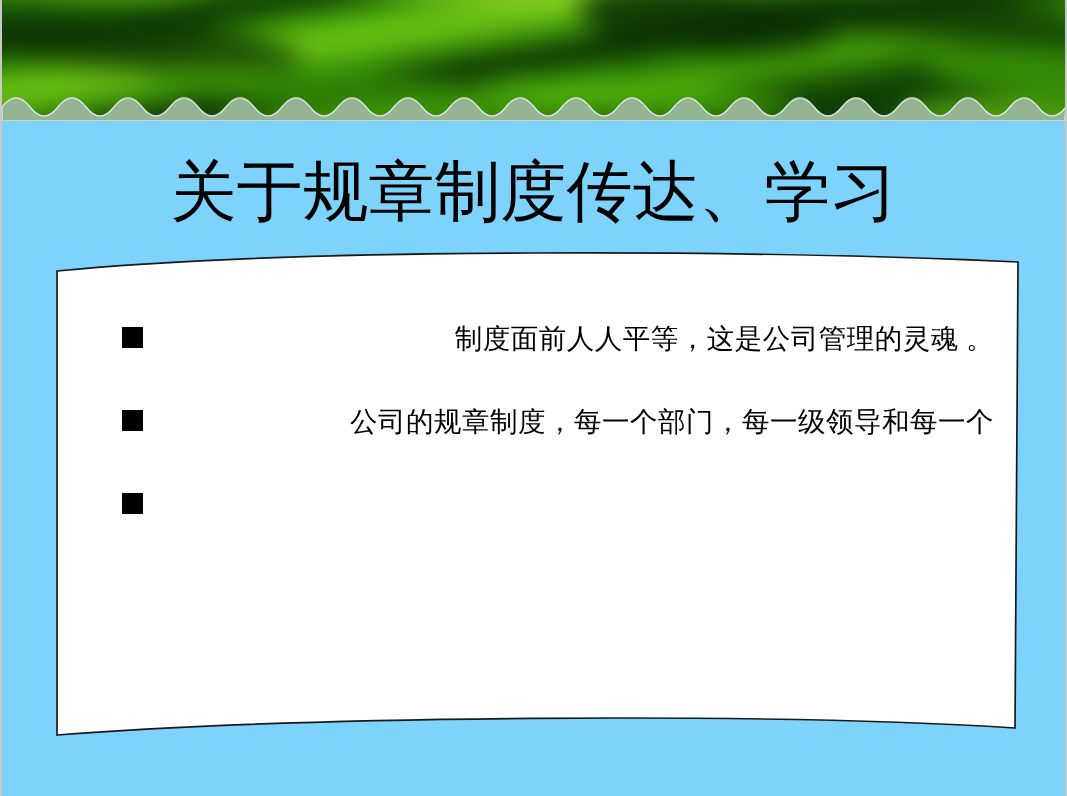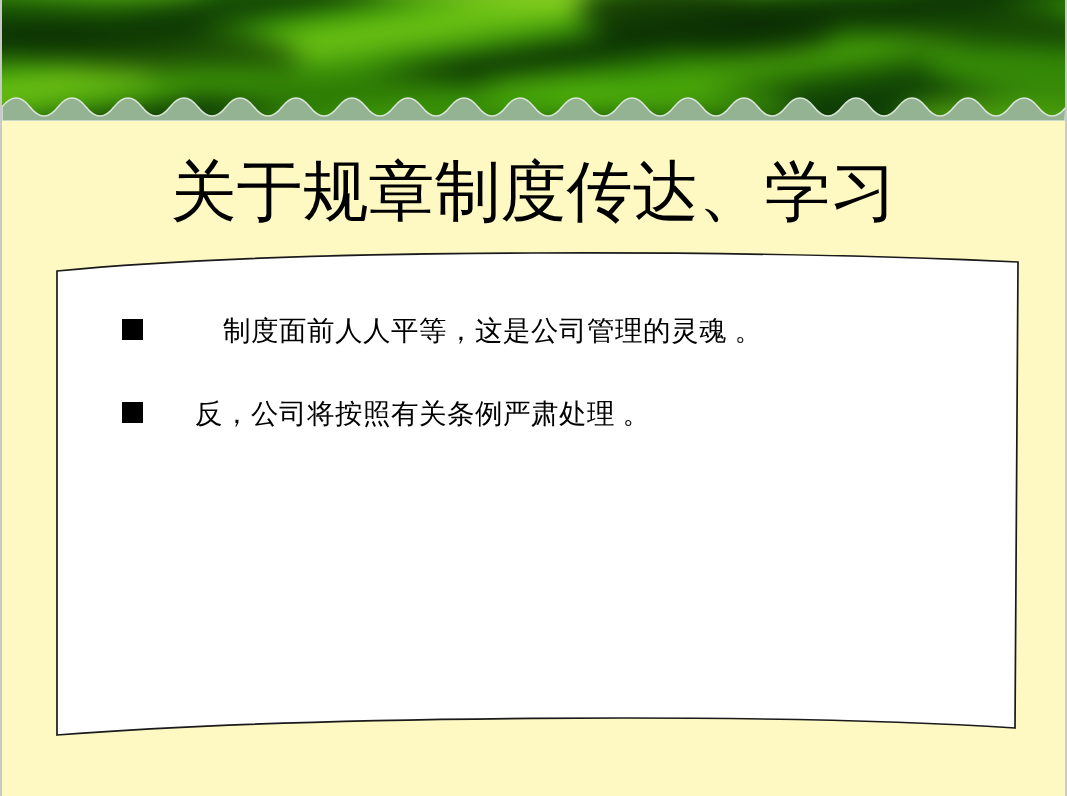--- a/index.html
+++ b/index.html
@@ -12,21 +12,21 @@
     width: 1067px;
     height: 796px;
     overflow: hidden;
     font-family: "Liberation Serif", "DejaVu Serif", serif;
   }
 
   #slide {
     position: relative;
     width: 1067px;
     height: 796px;
-    background: #fef9c3;
+    background: #7dd3fc;
     box-sizing: border-box;
     overflow: hidden;
   }
 
   
   #page-frame {
     position: absolute;
     left: 0;
     top: 0;
     width: 1067px;
@@ -111,27 +111,27 @@
   .bullet-marker {
     position: absolute;
     left: 62px;
     top: 11px;
     width: 21px;
     height: 21px;
     background: #000000;
   }
 
   .bullet-text {
-    margin: 8px;
+    margin: 16px;
     padding: 0 0 0 155px;
     font-family: "Liberation Serif", "DejaVu Serif", serif;
     font-size: 27.5px;
     line-height: 45px;
     color: #000000;
-    text-align: left;
+    text-align: right;
     letter-spacing: 0.5px;
   }
 
   .bullet-text .cont {
     display: block;
     margin-left: -28px;
   }
 </style>
 </head>
 <body>
@@ -218,26 +218,26 @@
     <div class="bullet-item">
       <span class="bullet-marker"></span>
       <p class="bullet-text">
         <span>制度面前人人平等，这是公司管理的灵魂 。</span>
       </p>
     </div>
 
     <div class="bullet-item">
       <span class="bullet-marker"></span>
       <p class="bullet-text">
+        <span>公司的规章制度，每一个部门，每一级领导和每一个</span>
       </p>
     </div>
 
     <div class="bullet-item">
       <span class="bullet-marker"></span>
       <p class="bullet-text">
-        <span class="cont">反，公司将按照有关条例严肃处理 。</span>
       </p>
     </div>
 
   </div>
 
   <div id="page-frame"></div>
 </div>
 
 </body></html>

